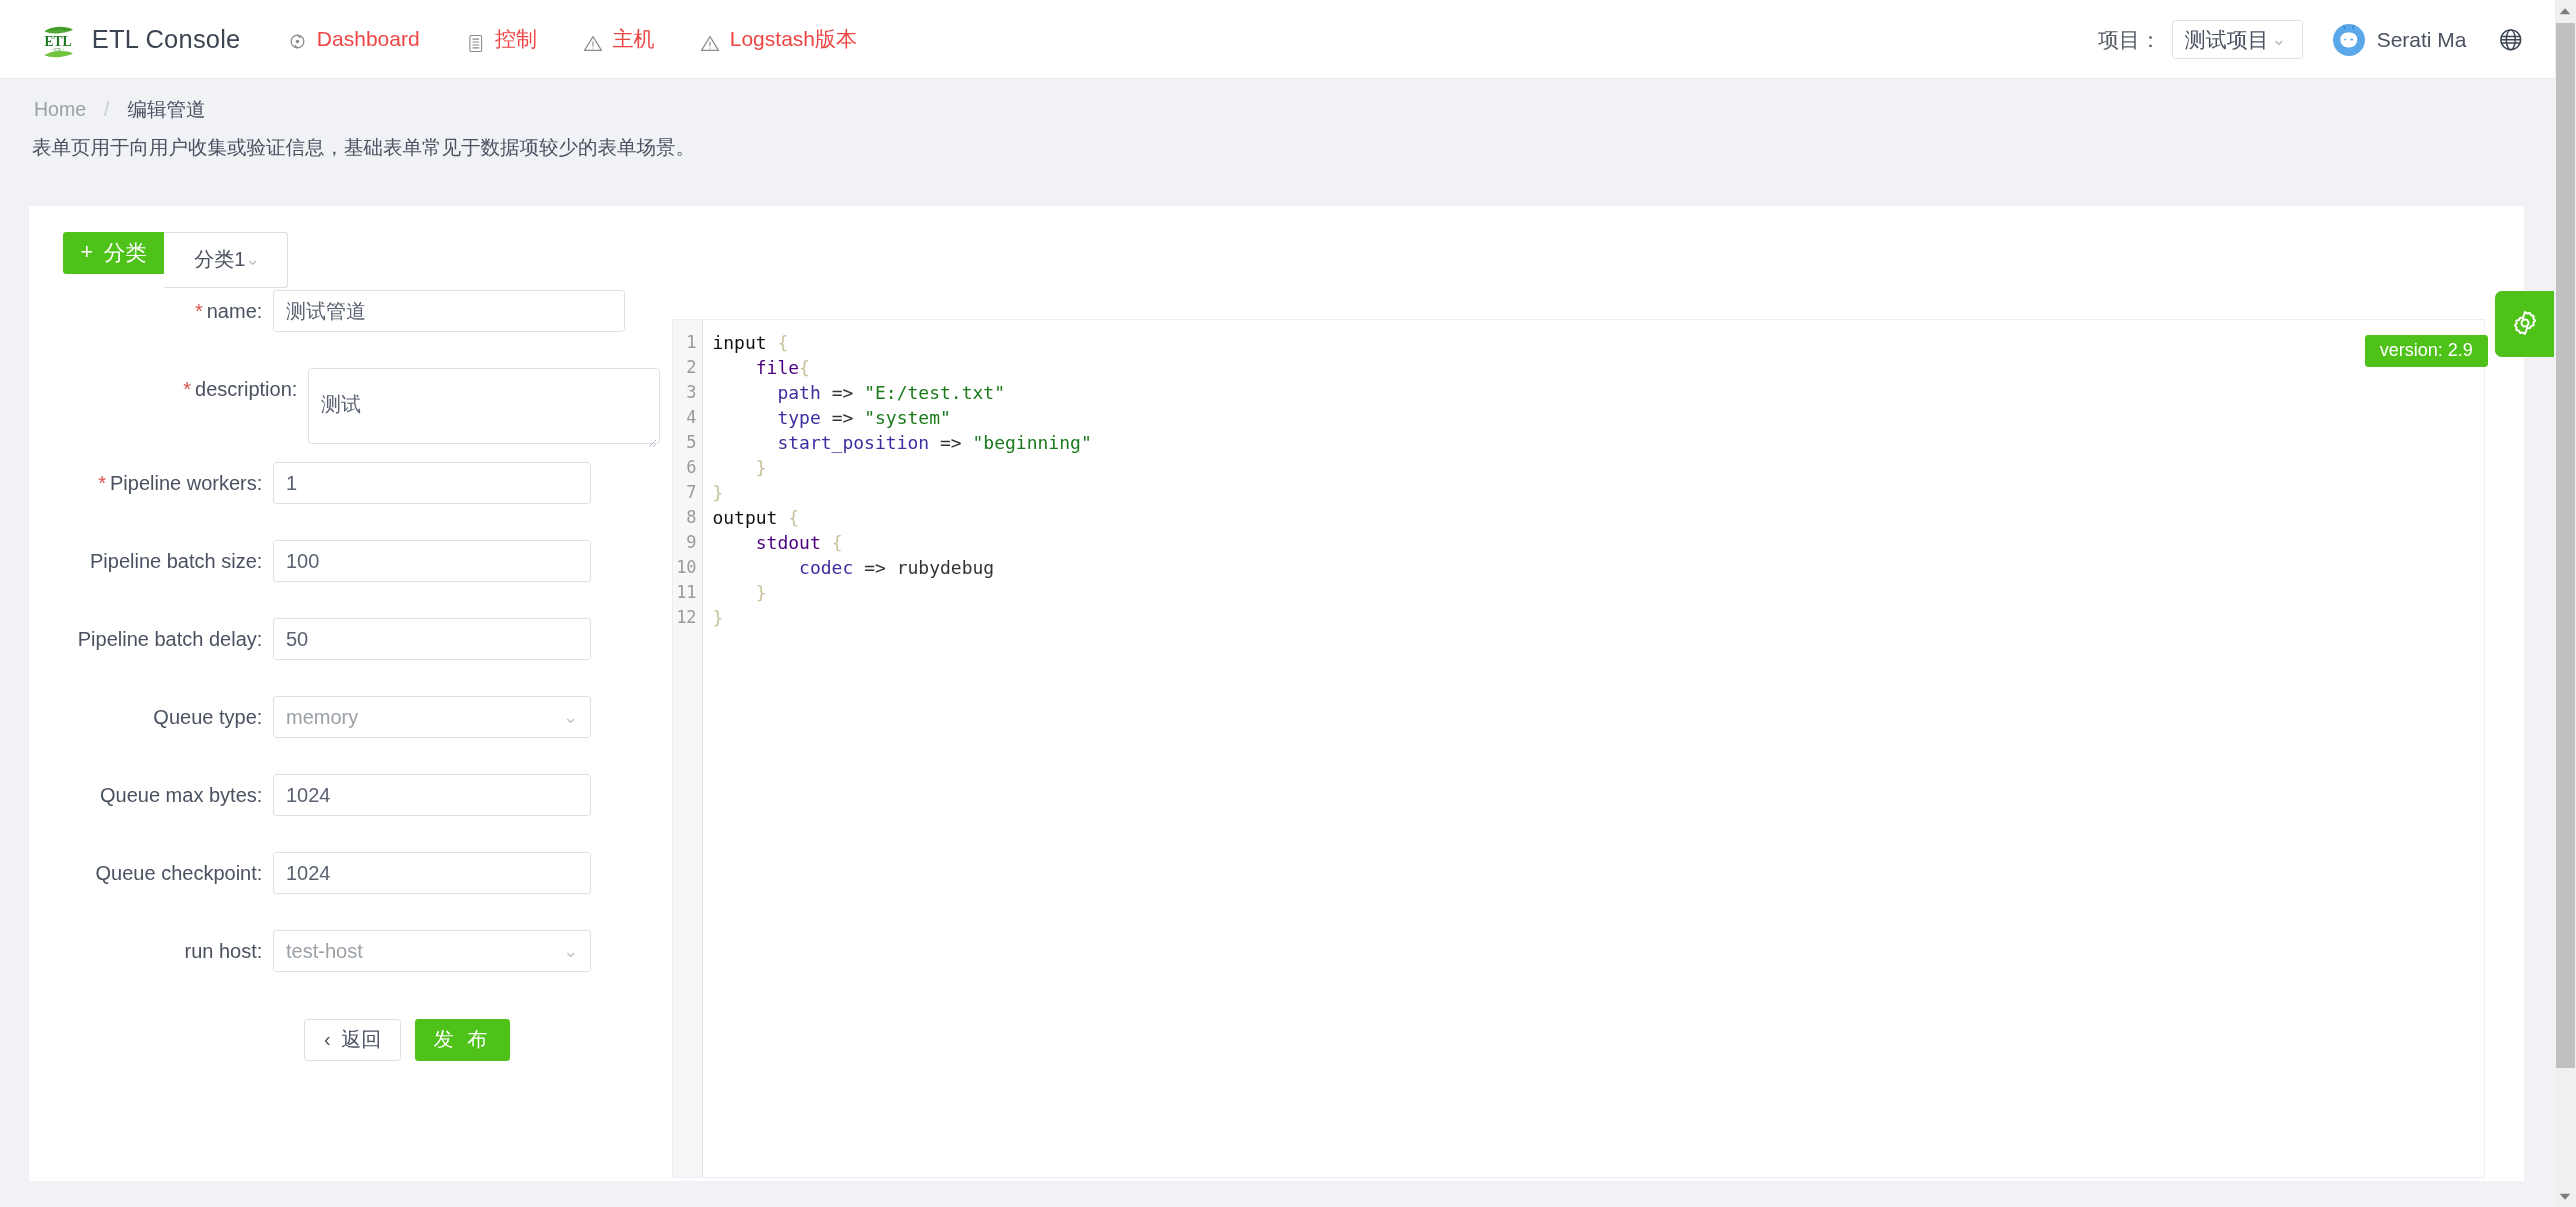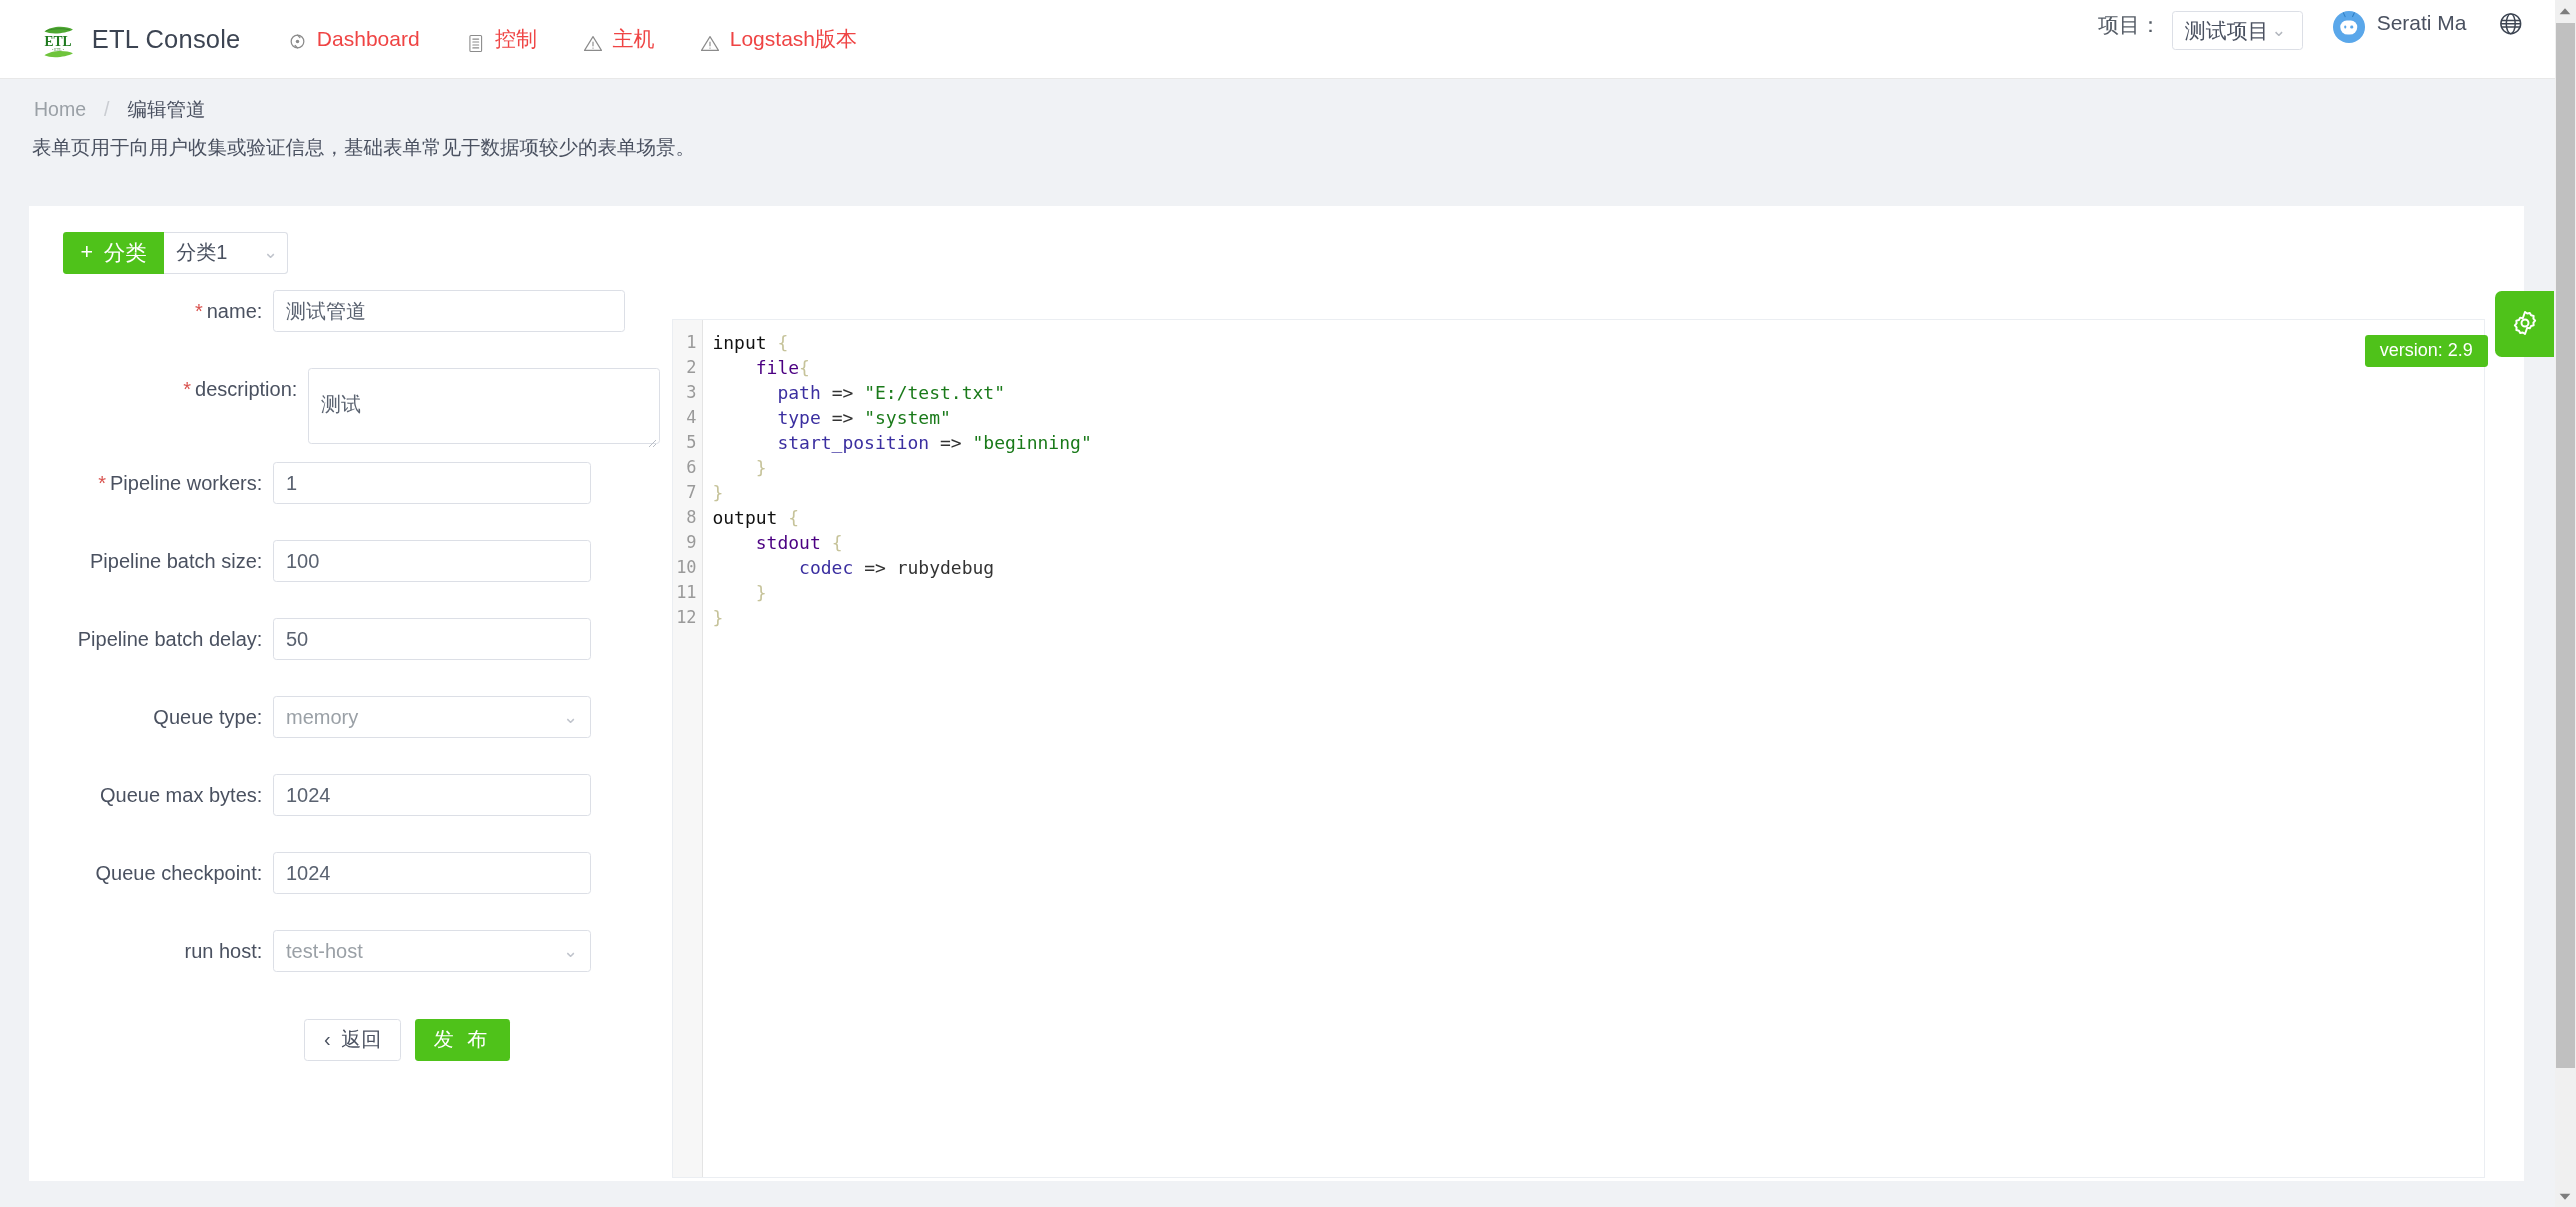--- a/index.html
+++ b/index.html
@@ -60,24 +60,23 @@
     cursor: pointer;
   }
   .nav-icon { display: inline-flex; width: 20px; height: 20px; align-items: center; justify-content: center; }
   .nav-icon svg { display: block; }
 
   .header-right {
     position: absolute;
     right: 0; top: 0;
     height: 79px;
     display: flex;
-    align-items: flex-start;
+    align-items: center;
     padding-right: 32px;
     gap: 0;
-    margin-top: 11px;
   }
   .proj-label { font-size: 21px; color: #555c66; white-space: nowrap; margin-right: 10.7px; }
   .proj-select {
     border: 0.7px solid #dcdfe6;
     border-radius: 3.4px;
     height: 39px;
     min-width: 110px;
     display: flex;
     align-items: center;
     padding: 0 16px 0 12px;
@@ -155,30 +154,30 @@
     border-radius: 3.4px 0 0 3.4px;
     font-size: 21.5px;
     height: 42px;
     padding: 0 17.5px;
     display: flex; align-items: center; gap: 10.7px;
     cursor: pointer;
     white-space: nowrap;
   }
   .cat-select {
     width: 124px;
-    height: 42px;
+    height: 56px;
     border: 0.7px solid #dcdfe6;
     border-left: none;
     border-radius: 0 3.4px 3.4px 0;
     display: flex; align-items: center;
     padding: 0 9.4px 0 12px;
     font-size: 20px;
     color: #4a5160;
     cursor: pointer;
-    justify-content: space-between;
+    justify-content: center;
   }
   .cat-select .chev { color: #c0c4cc; font-size: 17.5px; }
 
   
   .form {
     position: absolute;
     left: 0; top: 84px;
     width: 631px;
   }
   .frow {

